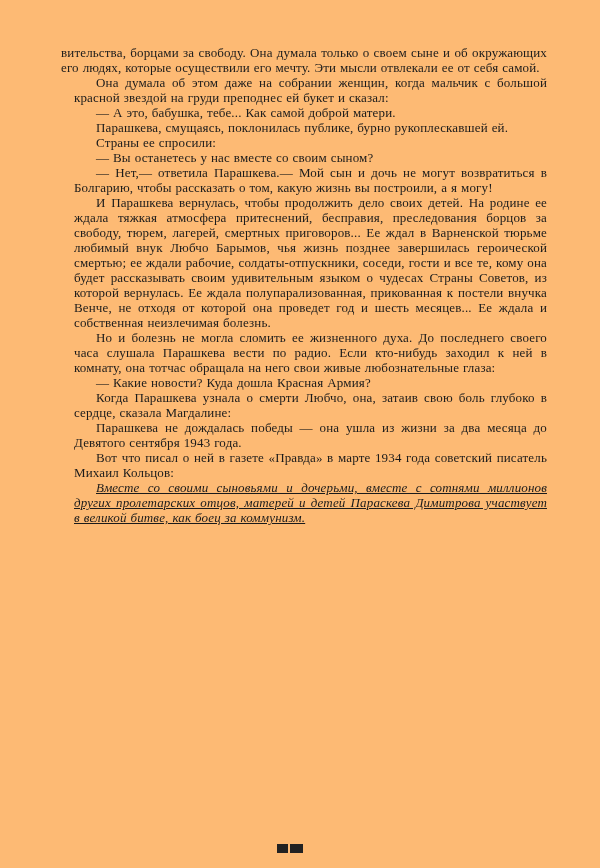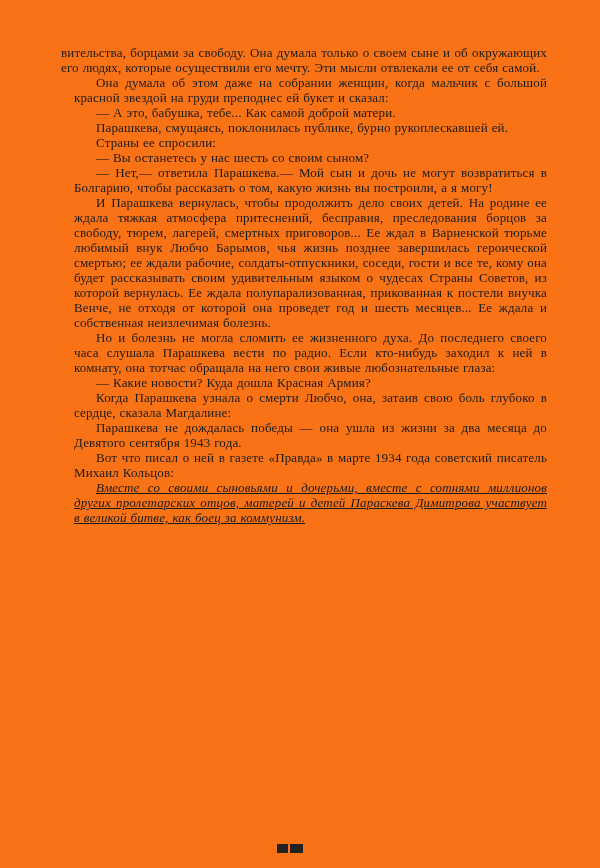--- a/index.html
+++ b/index.html
@@ -12,21 +12,21 @@
   body {
     background: #fdfdfb;
     font-family: "Liberation Serif", "DejaVu Serif", serif;
     overflow: hidden;
   }
 
   .page {
     position: relative;
     width: 600px;
     height: 868px;
-    background: #f97316;
+    background: #fdba74;
   }
 
   .text-block {
     position: absolute;
     left: 61px;
     top: 45px;
     width: 486px;
     color: #1b1b1b;
     font-size: 13px;
     line-height: 15px;
@@ -69,21 +69,21 @@
 </head>
 <body>
 
 <div class="page">
   <div class="text-block" id="text-block" style="color: rgb(27, 27, 27);">
       <div class="para">вительства, борцами за свободу. Она думала только о своем сыне и об окружающих его людях, которые осуществили его мечту. Эти мысли отвлекали ее от себя самой.</div>
       <div class="para indent">Она думала об этом даже на собрании женщин, когда мальчик с большой красной звездой на груди преподнес ей букет и сказал:</div>
       <div class="para indent">— А это, бабушка, тебе... Как самой доброй матери.</div>
       <div class="para indent">Парашкева, смущаясь, поклонилась публике, бурно рукоплескавшей ей.</div>
       <div class="para indent">Страны ее спросили:</div>
-      <div class="para indent">— Вы останетесь у нас шесть со своим сыном?</div>
+      <div class="para indent">— Вы останетесь у нас вместе со своим сыном?</div>
       <div class="para indent">— Нет,— ответила Парашкева.— Мой сын и дочь не могут возвратиться в Болгарию, чтобы рассказать о том, какую жизнь вы построили, а я могу!</div>
       <div class="para indent">И Парашкева вернулась, чтобы продолжить дело своих детей. На родине ее ждала тяжкая атмосфера притеснений, бесправия, преследования борцов за свободу, тюрем, лагерей, смертных приговоров... Ее ждал в Варненской тюрьме любимый внук Любчо Барымов, чья жизнь позднее завершилась героической смертью; ее ждали рабочие, солдаты-отпускники, соседи, гости и все те, кому она будет рассказывать своим удивительным языком о чудесах Страны Советов, из которой вернулась. Ее ждала полупарализованная, прикованная к постели внучка Венче, не отходя от которой она проведет год и шесть месяцев... Ее ждала и собственная неизлечимая болезнь.</div>
       <div class="para indent">Но и болезнь не могла сломить ее жизненного духа. До последнего своего часа слушала Парашкева вести по радио. Если кто-нибудь заходил к ней в комнату, она тотчас обращала на него свои живые любознательные глаза:</div>
       <div class="para indent">— Какие новости? Куда дошла Красная Армия?</div>
       <div class="para indent">Когда Парашкева узнала о смерти Любчо, она, затаив свою боль глубоко в сердце, сказала Магдалине:</div>
       <div class="para indent">Парашкева не дождалась победы — она ушла из жизни за два месяца до Девятого сентября 1943 года.</div>
       <div class="para indent">Вот что писал о ней в газете «Правда» в марте 1934 года советский писатель Михаил Кольцов:</div>
       <div class="para indent italic">Вместе со своими сыновьями и дочерьми, вместе с сотнями миллионов других пролетарских отцов, матерей и детей Параскева Димитрова участвует в великой битве, как боец за коммунизм.</div>
     </div>
   <div class="bottom-mark">

